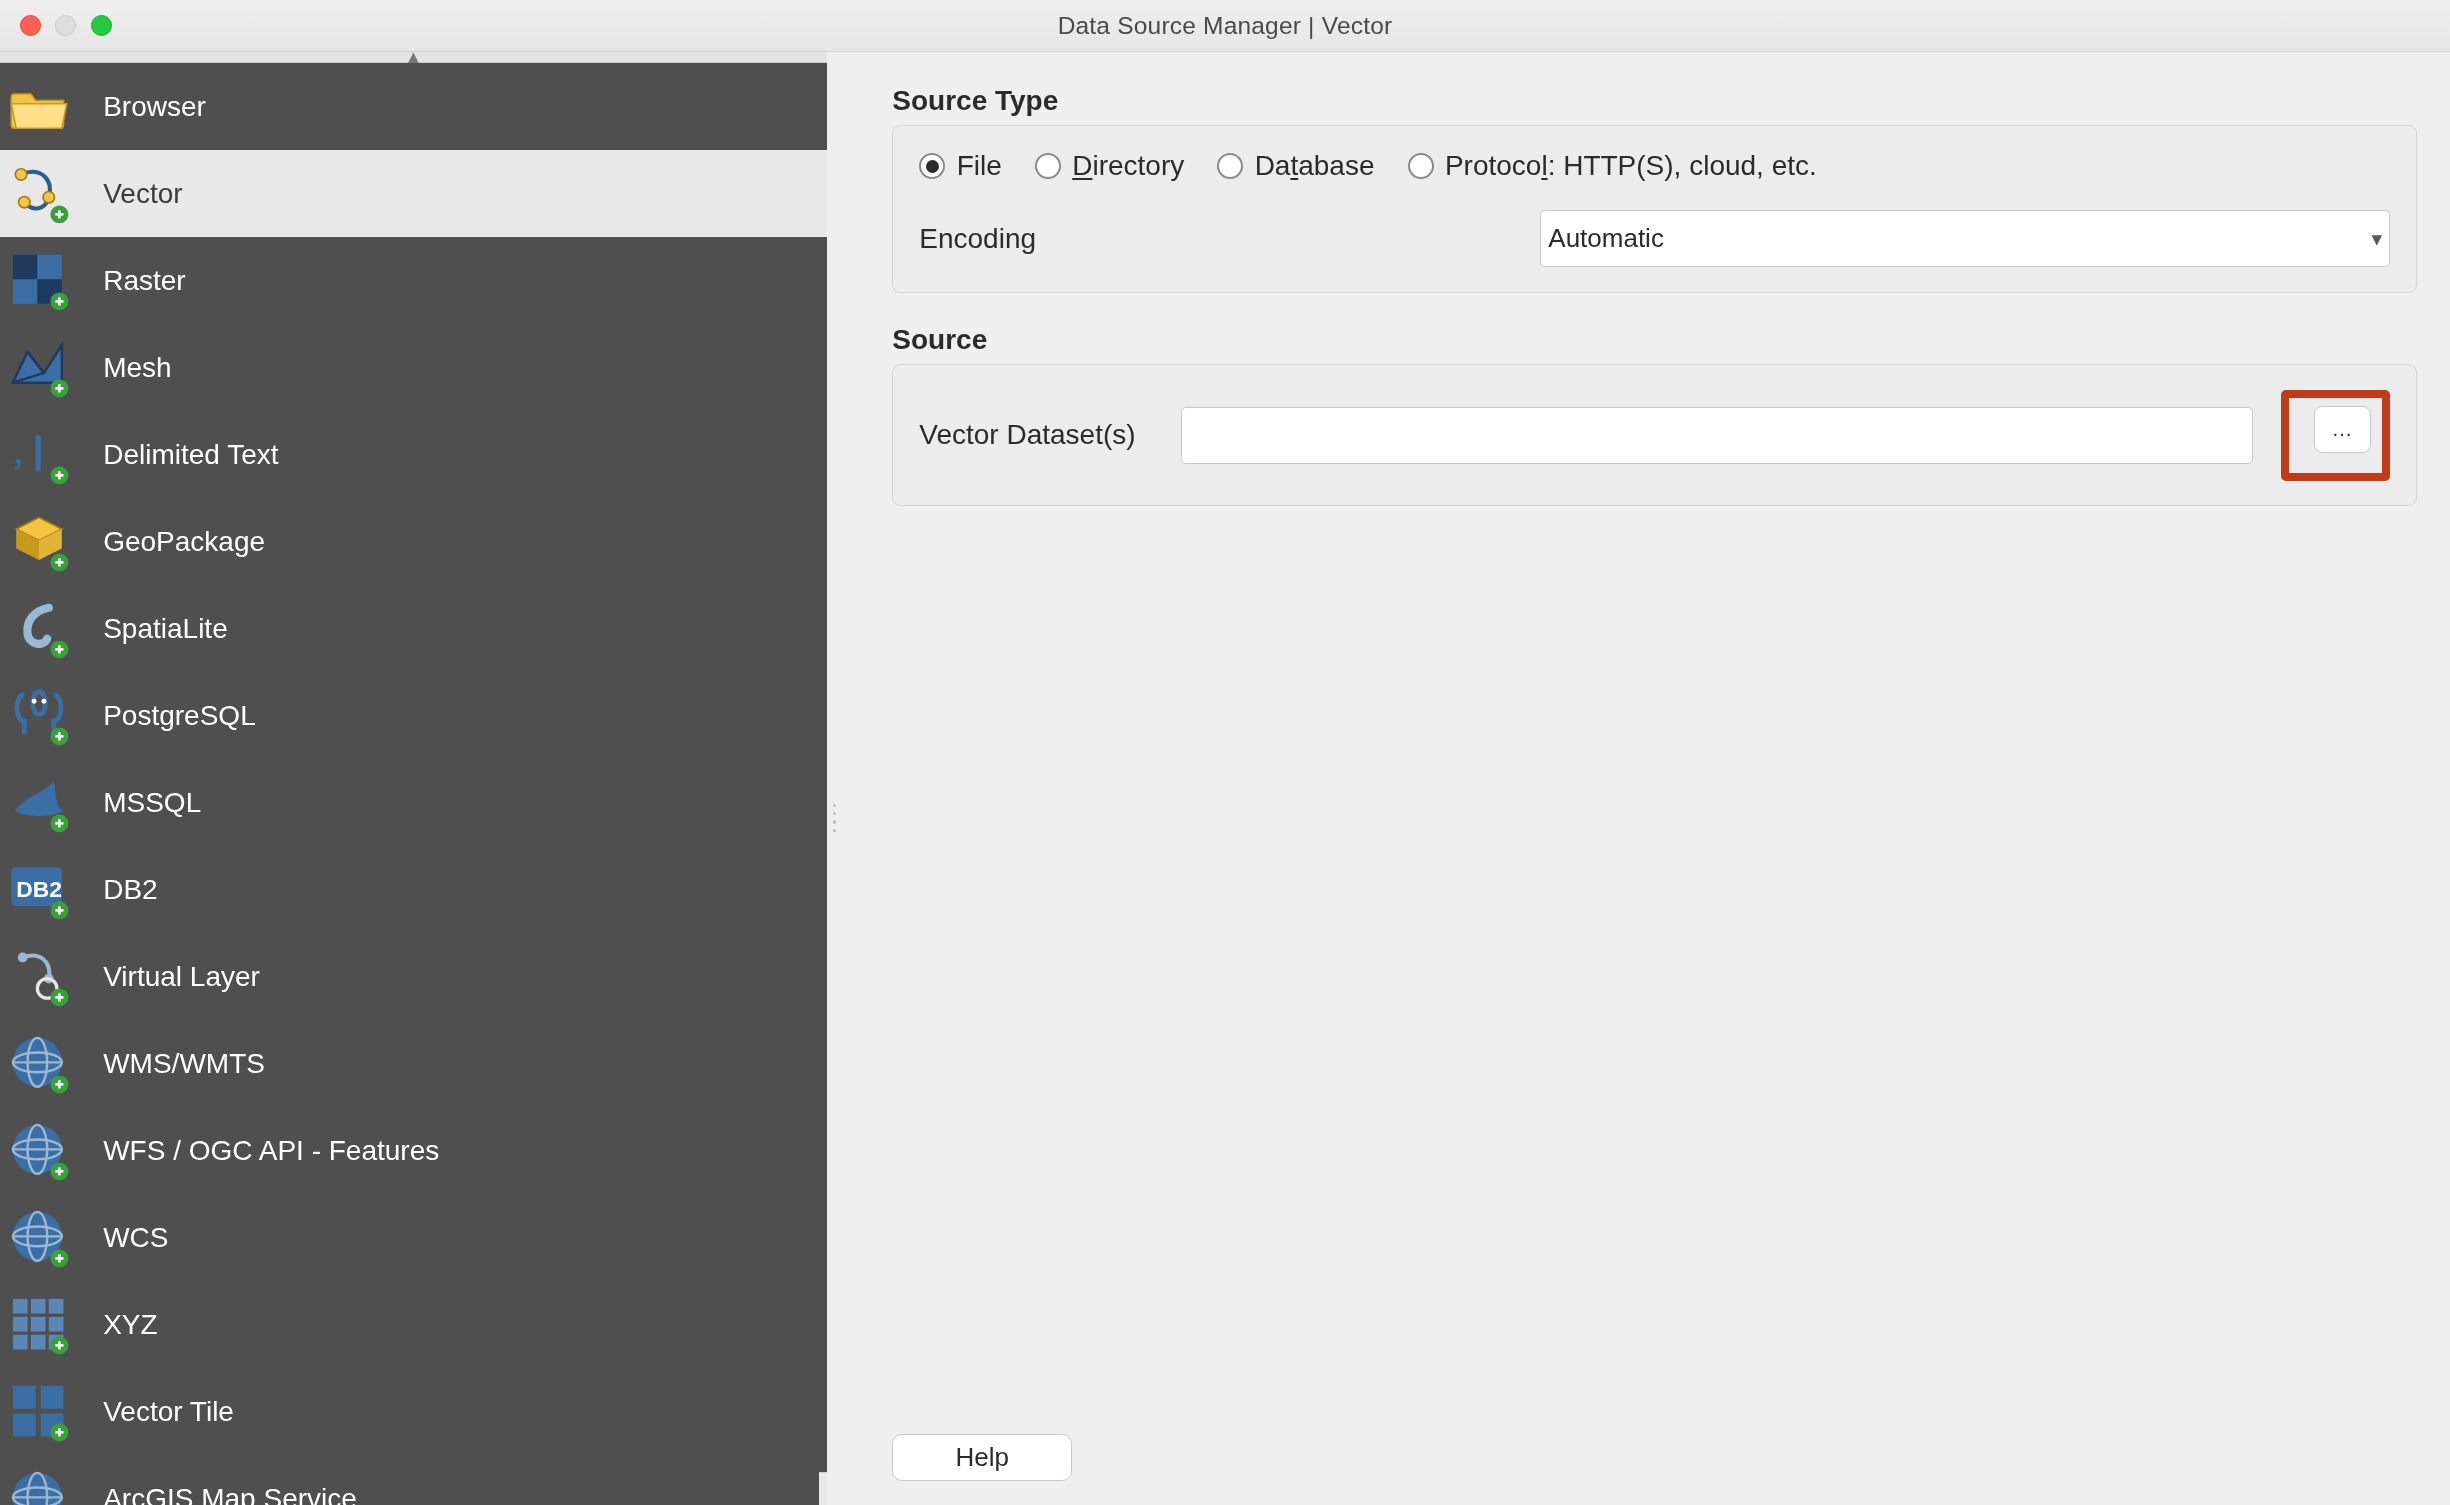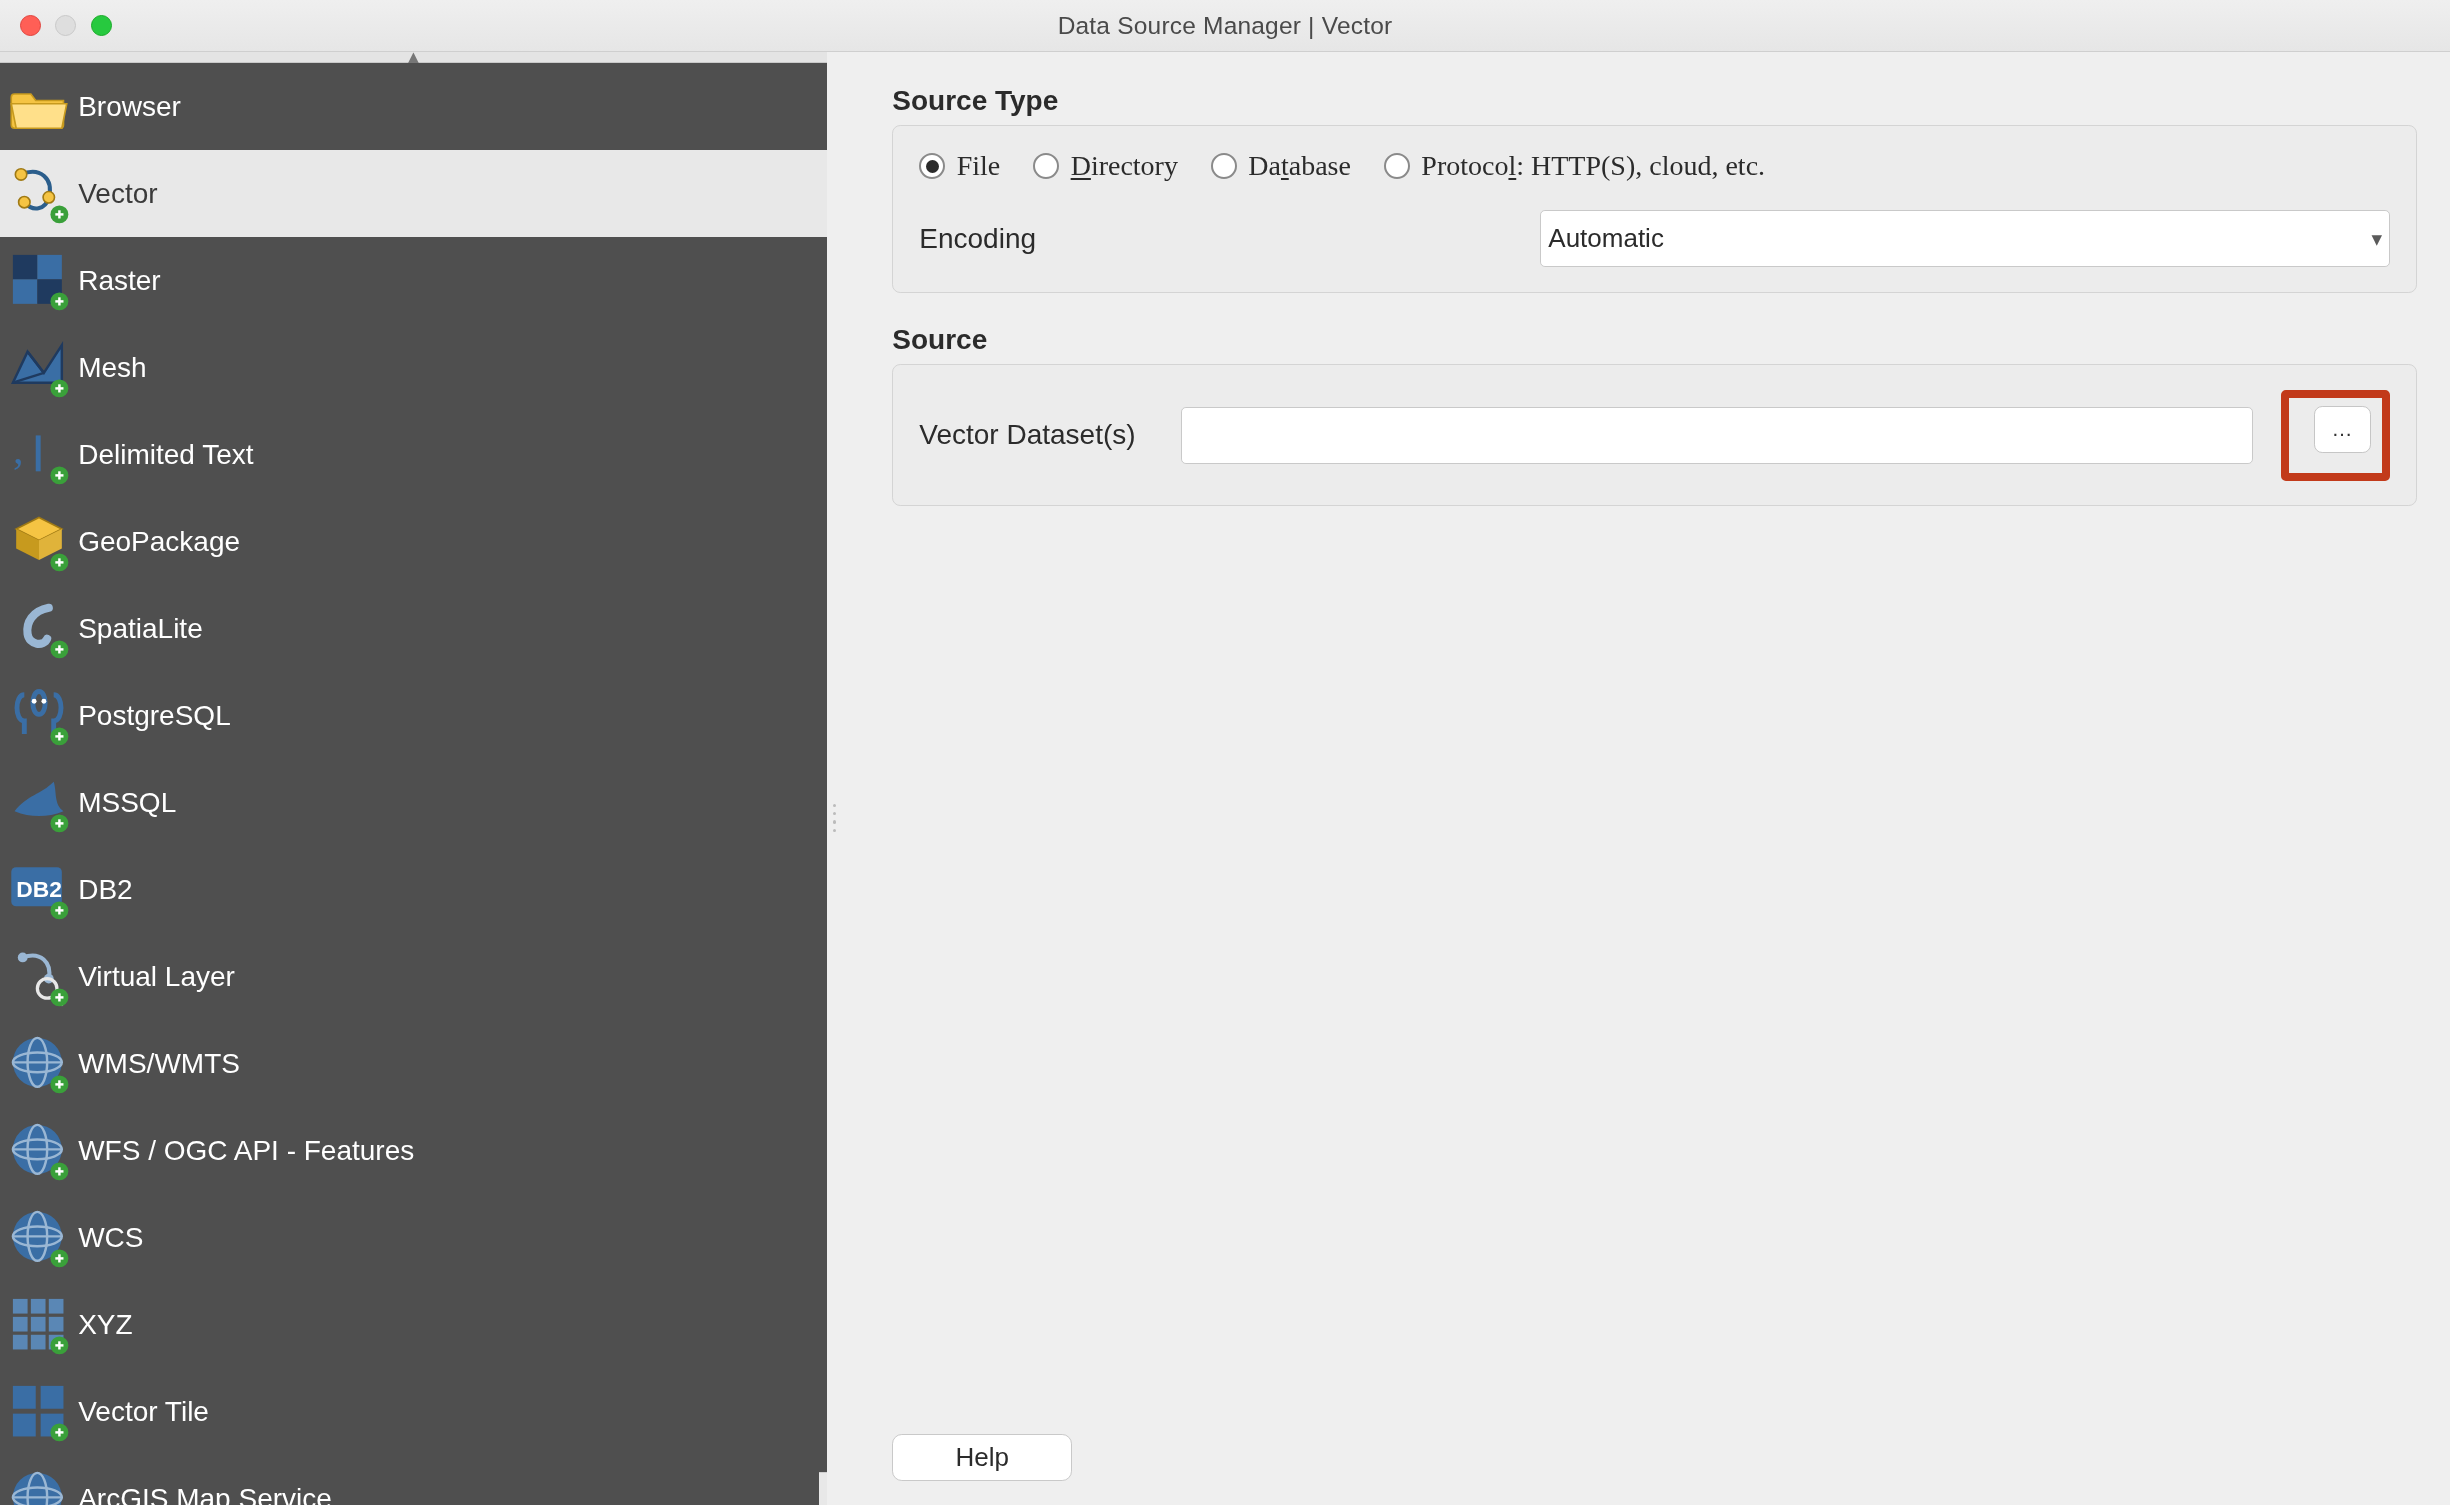--- a/index.html
+++ b/index.html
@@ -38,21 +38,21 @@
     border-bottom:0.8px solid #c9c9c9;
   }
   .side-items { flex:1; overflow:hidden; }
   .side-item {
     height: 87px;
     display: flex; align-items: center;
     padding-left: 8.2px;
     font-size: 28px;
     color: #fff;
     cursor: pointer;
-    gap: 8px;
+    gap: 33px;
   }
   .side-item.selected { background: #e8e8e8; color:#3a3a3a; }
   .side-icon { width: 62px; height: 62px; display:flex; align-items:center; justify-content:center; flex:0 0 62px; }
 
   
   .splitter {
     width: 16.3px;
     background: #efefef;
     position: relative;
   }
@@ -71,21 +71,21 @@
 
   .groupbox {
     border: 1.6px solid #d4d4d4;
     border-radius: 8.2px;
     background: #ececec;
     padding: 24.5px 26px;
     margin-bottom: 23px;
   }
 
   .radio-row { display:flex; align-items:center; gap: 33px; margin-bottom: 28px; font-size: 28px; color:#2b2b2b; }
-  .radio { display:flex; align-items:center; gap:11.4px; cursor:pointer;font-family:Liberation Serif, serif; }
+  .radio { display:flex; align-items:center; gap:11.4px; cursor:pointer; }
   .radio .outer{ width:26px; height:26px; border:2.5px solid #8a8a8a; border-radius:50%; display:flex; align-items:center; justify-content:center; background:#fff;}
   .radio .inner{ width:13px; height:13px; border-radius:50%; background:#2b2b2b; display:none; }
   .radio.checked .inner{ display:block; }
   .underline { text-decoration: underline; text-underline-offset: 2.5px; }
 
   .enc-row { display:flex; align-items:center; gap: 33px; font-size: 28px; color:#2b2b2b; }
   .enc-row label { width: 588px; }
   .select {
     flex:1; height: 57px; background:#fff; border:1.6px solid #c9c9c9; border-radius:4.9px;
     display:flex; align-items:center; justify-content:space-between; padding:0 7px;

